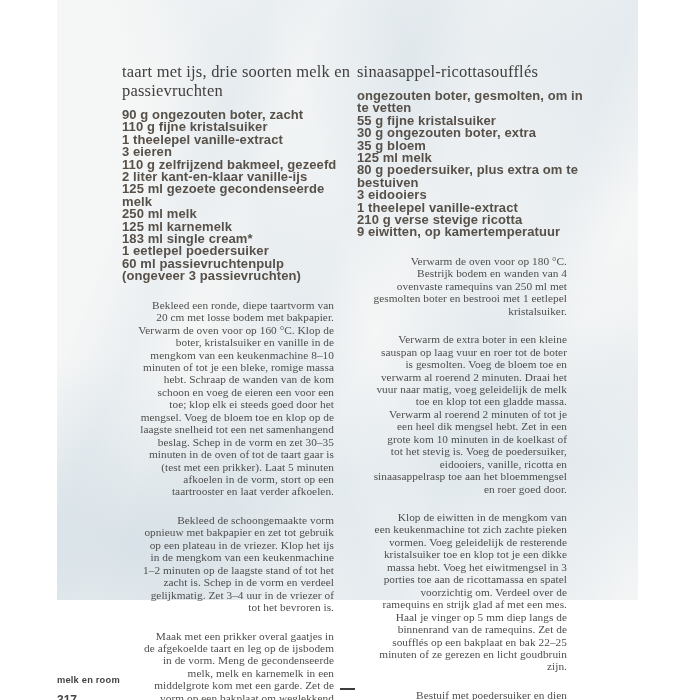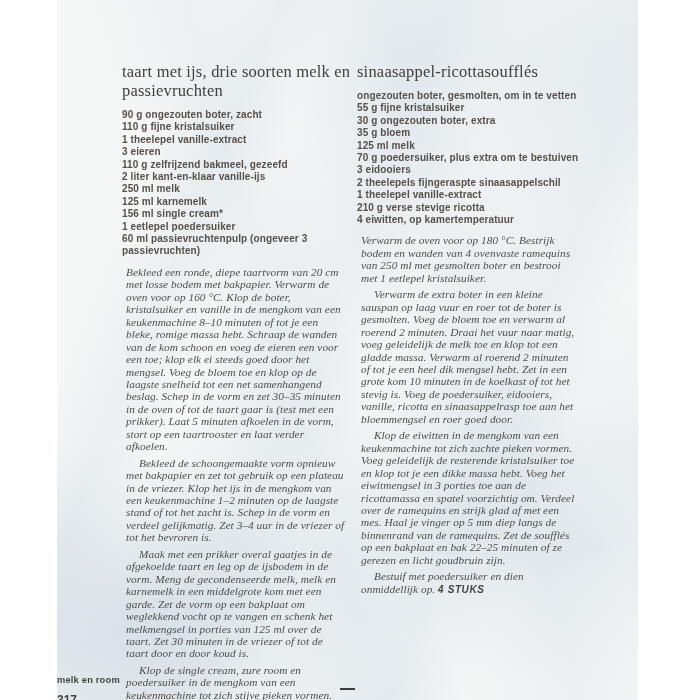--- a/index.html
+++ b/index.html
@@ -16,21 +16,21 @@
     width: 700px;
     height: 700px;
     background: #ffffff;
   }
   
   .page {
     position: absolute;
     left: 57px;
     top: 0;
     width: 581px;
-    height: 700px;
+    height: 600px;
     background-color: #f5f6f6;
     background-image:
       radial-gradient(ellipse 420px 300px at 12% 90%, rgba(200,214,223,0.55), rgba(200,214,223,0) 62%),
       radial-gradient(ellipse 380px 240px at 92% 78%, rgba(206,219,228,0.40), rgba(206,219,228,0) 60%),
       radial-gradient(ellipse 500px 280px at 80% 8%, rgba(212,223,231,0.35), rgba(212,223,231,0) 60%),
       linear-gradient(112deg, rgba(255,255,255,0) 18%, rgba(211,223,231,0.30) 26%, rgba(255,255,255,0) 33%, rgba(206,219,228,0.26) 46%, rgba(255,255,255,0) 55%, rgba(211,223,231,0.34) 71%, rgba(255,255,255,0) 80%),
       linear-gradient(74deg, rgba(255,255,255,0) 30%, rgba(214,225,232,0.28) 42%, rgba(255,255,255,0) 52%, rgba(209,221,229,0.24) 67%, rgba(255,255,255,0) 77%),
       linear-gradient(160deg, rgba(255,255,255,0) 55%, rgba(213,224,231,0.25) 72%, rgba(255,255,255,0) 84%);
   }
   .column {
@@ -47,35 +47,34 @@
     font-weight: 400;
     color: #413f3d;
     letter-spacing: 0.2px;
     margin: 0 0 9px 0;
   }
   .ingredients {
     list-style: none;
     margin: 0 0 8px 0;
     padding: 0;
     font-family: "Liberation Sans", sans-serif;
-    font-size: 10px;
+    font-size: 13px;
     line-height: 12.4px;
     font-weight: 700;
     color: #575049;
     letter-spacing: 0.1px;
   }
   .instructions p {
-    margin: 4px;
+    margin: 16px;
     font-family: "Liberation Serif", serif;
     font-size: 11.3px;
     line-height: 12.45px;
     color: #4f4e4c;
     letter-spacing: 0.05px;
-    text-align: left;
-    font-style: italic;
+    text-align: right;
   }
   .instructions p + p { text-indent: 13px; }
   .yield-badge {
     font-family: "Liberation Sans", sans-serif;
     font-size: 10px;
     font-weight: 700;
     letter-spacing: 0.6px;
     color: #47433f;
   }
   .footer {
@@ -113,49 +112,49 @@
 
     <div class="column left">
       <h1 class="recipe-title" style="width:235px">taart met ijs, drie soorten melk en passievruchten</h1>
       <ul class="ingredients">
         <li>90 g ongezouten boter, zacht</li>
         <li>110 g fijne kristalsuiker</li>
         <li>1 theelepel vanille-extract</li>
         <li>3 eieren</li>
         <li>110 g zelfrijzend bakmeel, gezeefd</li>
         <li>2 liter kant-en-klaar vanille-ijs</li>
+        <li>125 ml gezoete gecondenseerde melk</li>
         <li>250 ml melk</li>
         <li>125 ml karnemelk</li>
-        <li>156 ml single cream*</li>
+        <li>183 ml single cream*</li>
         <li>1 eetlepel poedersuiker</li>
         <li>60 ml passievruchtenpulp (ongeveer 3 passievruchten)</li>
       </ul>
       <div class="instructions">
         <p>Bekleed een ronde, diepe taartvorm van 20 cm met losse bodem met bakpapier. Verwarm de oven voor op 160 °C. Klop de boter, kristalsuiker en vanille in de mengkom van een keukenmachine 8–10 minuten of tot je een bleke, romige massa hebt. Schraap de wanden van de kom schoon en voeg de eieren een voor een toe; klop elk ei steeds goed door het mengsel. Voeg de bloem toe en klop op de laagste snelheid tot een net samenhangend beslag. Schep in de vorm en zet 30–35 minuten in de oven of tot de taart gaar is (test met een prikker). Laat 5 minuten afkoelen in de vorm, stort op een taartrooster en laat verder afkoelen.</p>
         <p>Bekleed de schoongemaakte vorm opnieuw met bakpapier en zet tot gebruik op een plateau in de vriezer. Klop het ijs in de mengkom van een keukenmachine 1–2 minuten op de laagste stand of tot het zacht is. Schep in de vorm en verdeel gelijkmatig. Zet 3–4 uur in de vriezer of tot het bevroren is.</p>
         <p>Maak met een prikker overal gaatjes in de afgekoelde taart en leg op de ijsbodem in de vorm. Meng de gecondenseerde melk, melk en karnemelk in een middelgrote kom met een garde. Zet de vorm op een bakplaat om weglekkend vocht op te vangen en schenk het melkmengsel in porties van 125 ml over de taart. Zet 30 minuten in de vriezer of tot de taart door en door koud is.</p>
         <p><span>Klop de single cream, zure room en poedersuiker in de mengkom van een keukenmachine tot zich stijve pieken vormen. Stort de taart omgekeerd op een taartplateau of -schaal. Schep de room en passievruchten erop en dien onmiddellijk op.</span>
           </p>
       </div>
     </div>
 
     <div class="column right">
       <h1 class="recipe-title">sinaasappel-ricottasoufflés</h1>
       <ul class="ingredients">
         <li>ongezouten boter, gesmolten, om in te vetten</li>
         <li>55 g fijne kristalsuiker</li>
         <li>30 g ongezouten boter, extra</li>
         <li>35 g bloem</li>
         <li>125 ml melk</li>
-        <li>70 g poedersuiker, plus extra om te bestuiven</li>
+        <li>80 g poedersuiker, plus extra om te bestuiven</li>
         <li>3 eidooiers</li>
-        <li>2 theelepels fijngeraspte sinaasappelschil</li>
         <li>1 theelepel vanille-extract</li>
         <li>210 g verse stevige ricotta</li>
-        <li>4 eiwitten, op kamertemperatuur</li>
+        <li>9 eiwitten, op kamertemperatuur</li>
       </ul>
       <div class="instructions">
         <p>Verwarm de oven voor op 180 °C. Bestrijk bodem en wanden van 4 ovenvaste ramequins van 250 ml met gesmolten boter en bestrooi met 1 eetlepel kristalsuiker.</p>
         <p>Verwarm de extra boter in een kleine sauspan op laag vuur en roer tot de boter is gesmolten. Voeg de bloem toe en verwarm al roerend 2 minuten. Draai het vuur naar matig, voeg geleidelijk de melk toe en klop tot een gladde massa. Verwarm al roerend 2 minuten of tot je een heel dik mengsel hebt. Zet in een grote kom 10 minuten in de koelkast of tot het stevig is. Voeg de poedersuiker, eidooiers, vanille, ricotta en sinaasappelrasp toe aan het bloemmengsel en roer goed door.</p>
         <p>Klop de eiwitten in de mengkom van een keukenmachine tot zich zachte pieken vormen. Voeg geleidelijk de resterende kristalsuiker toe en klop tot je een dikke massa hebt. Voeg het eiwitmengsel in 3 porties toe aan de ricottamassa en spatel voorzichtig om. Verdeel over de ramequins en strijk glad af met een mes. Haal je vinger op 5 mm diep langs de binnenrand van de ramequins. Zet de soufflés op een bakplaat en bak 22–25 minuten of ze gerezen en licht goudbruin zijn.</p>
         <p><span>Bestuif met poedersuiker en dien onmiddellijk op.</span>
           <span class="yield-badge">4 STUKS</span></p>
       </div>
     </div>
 

